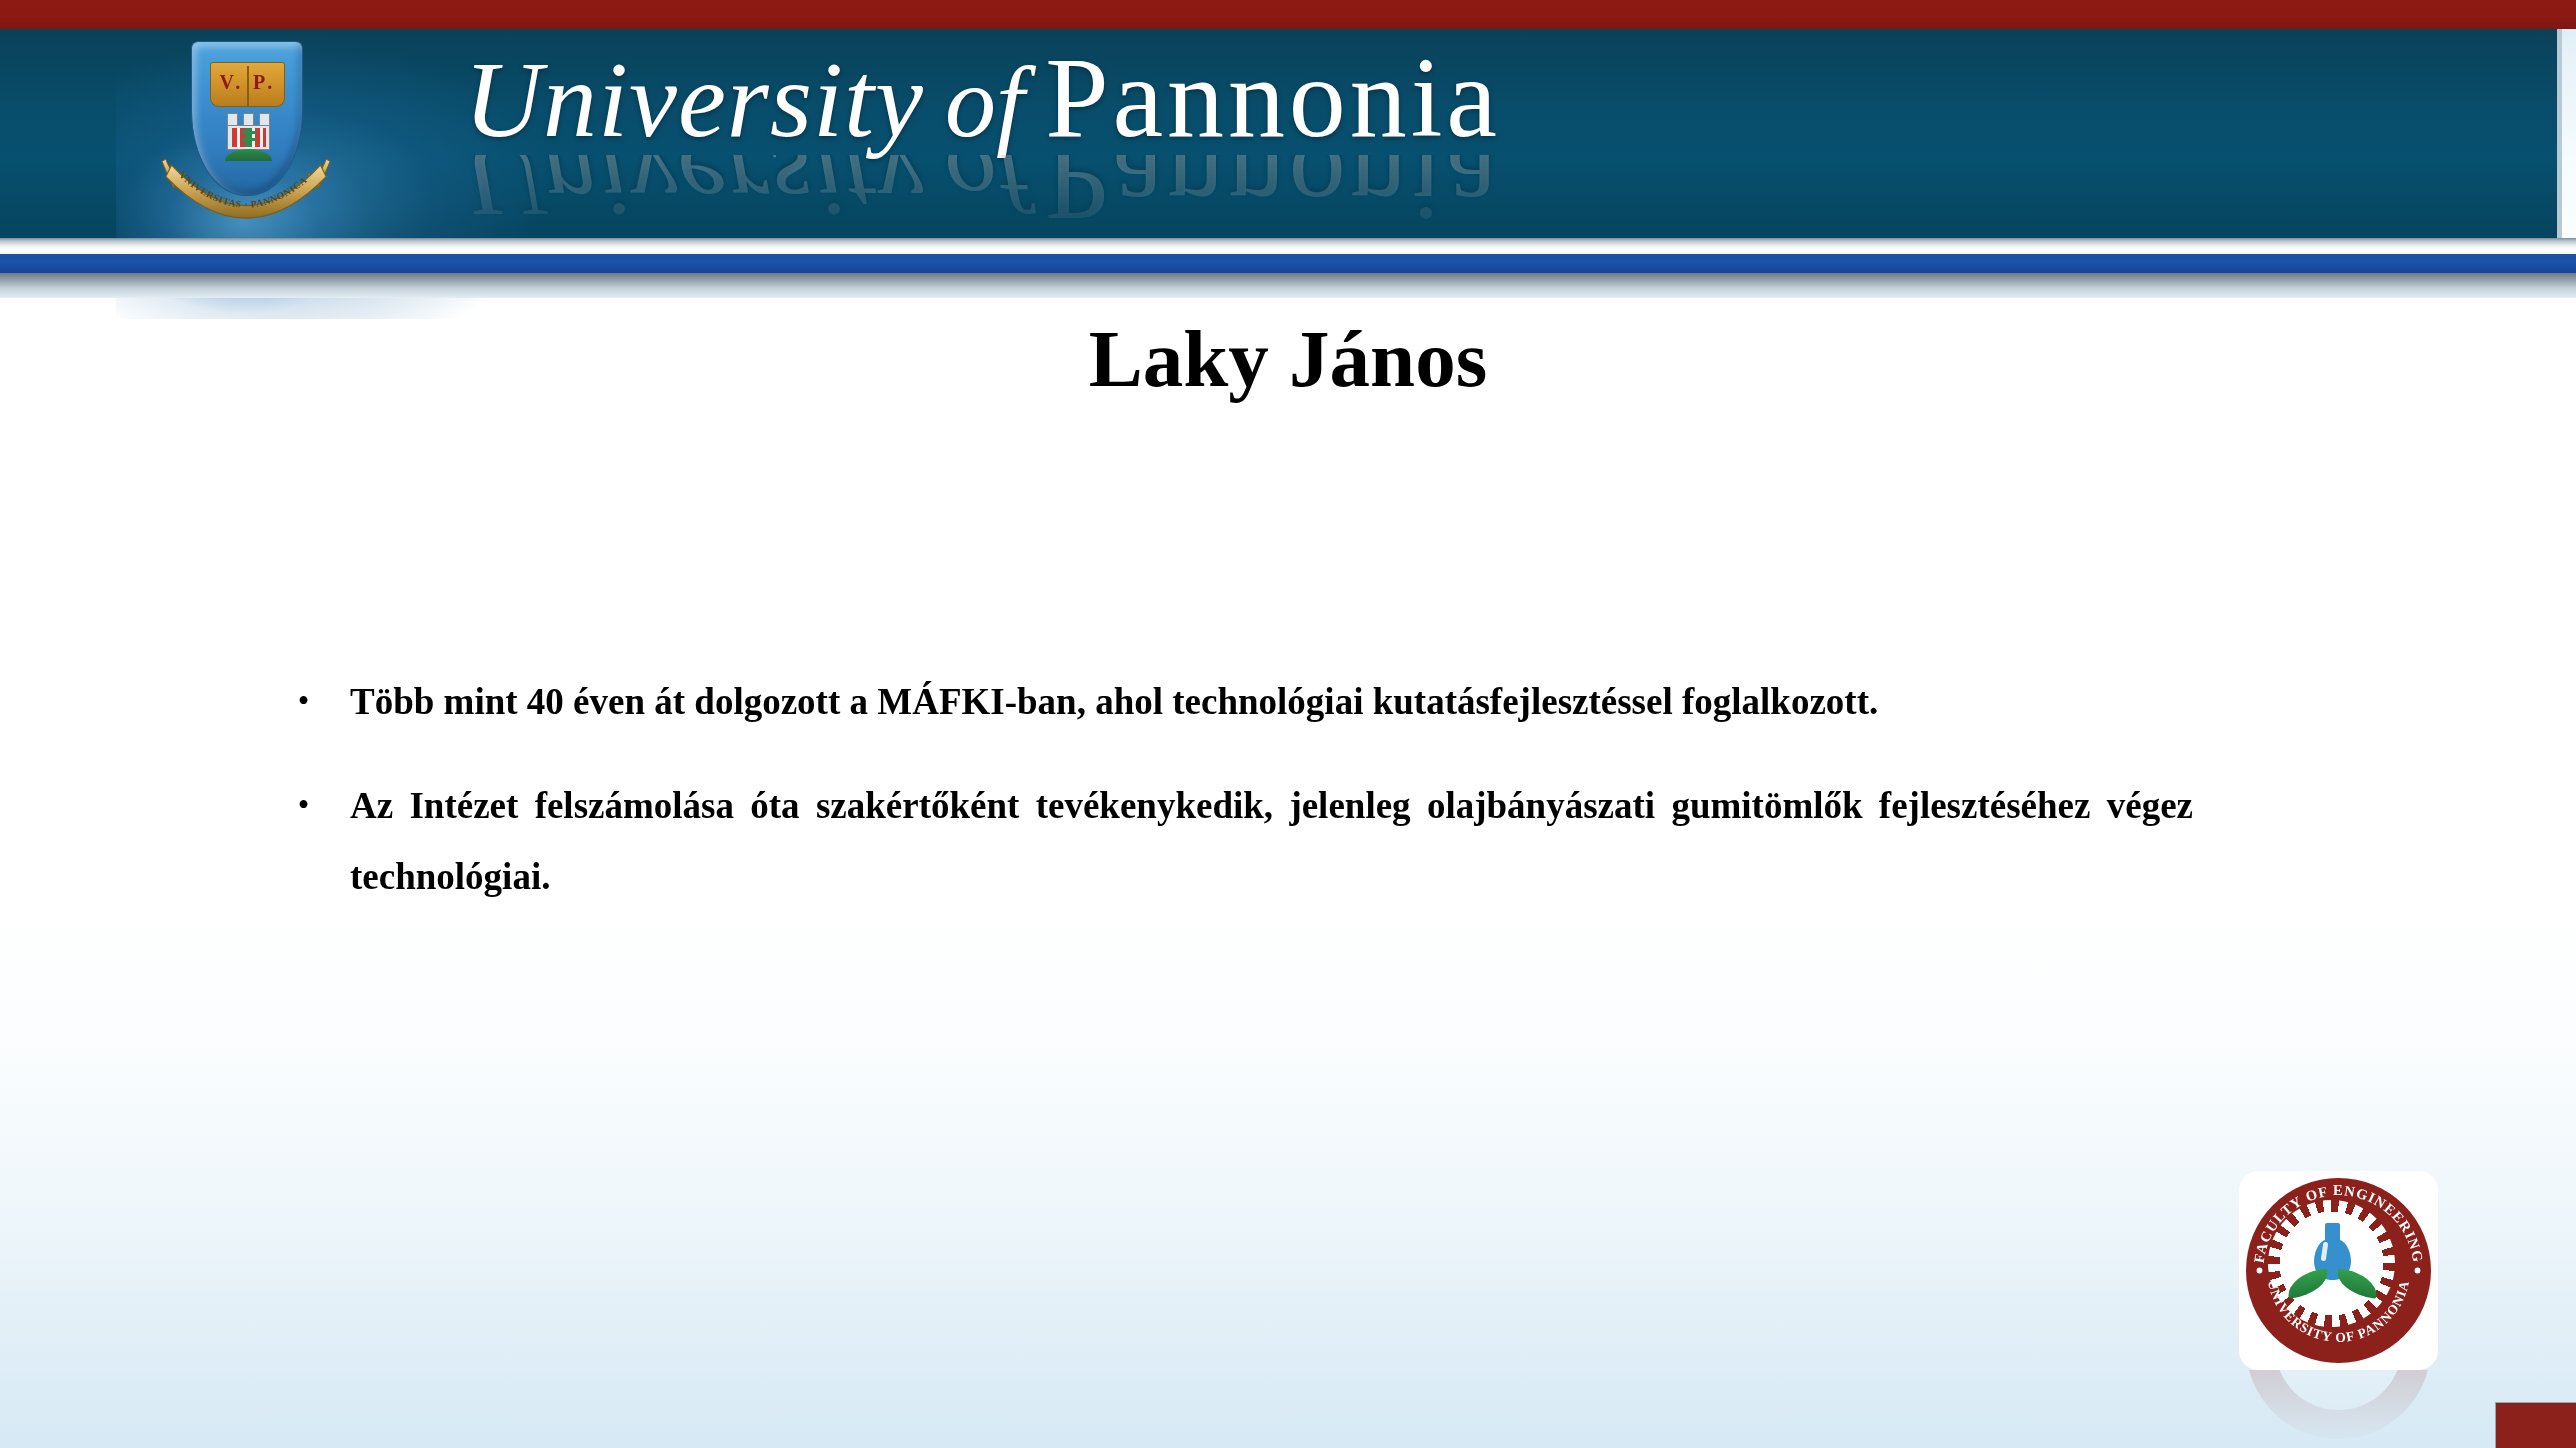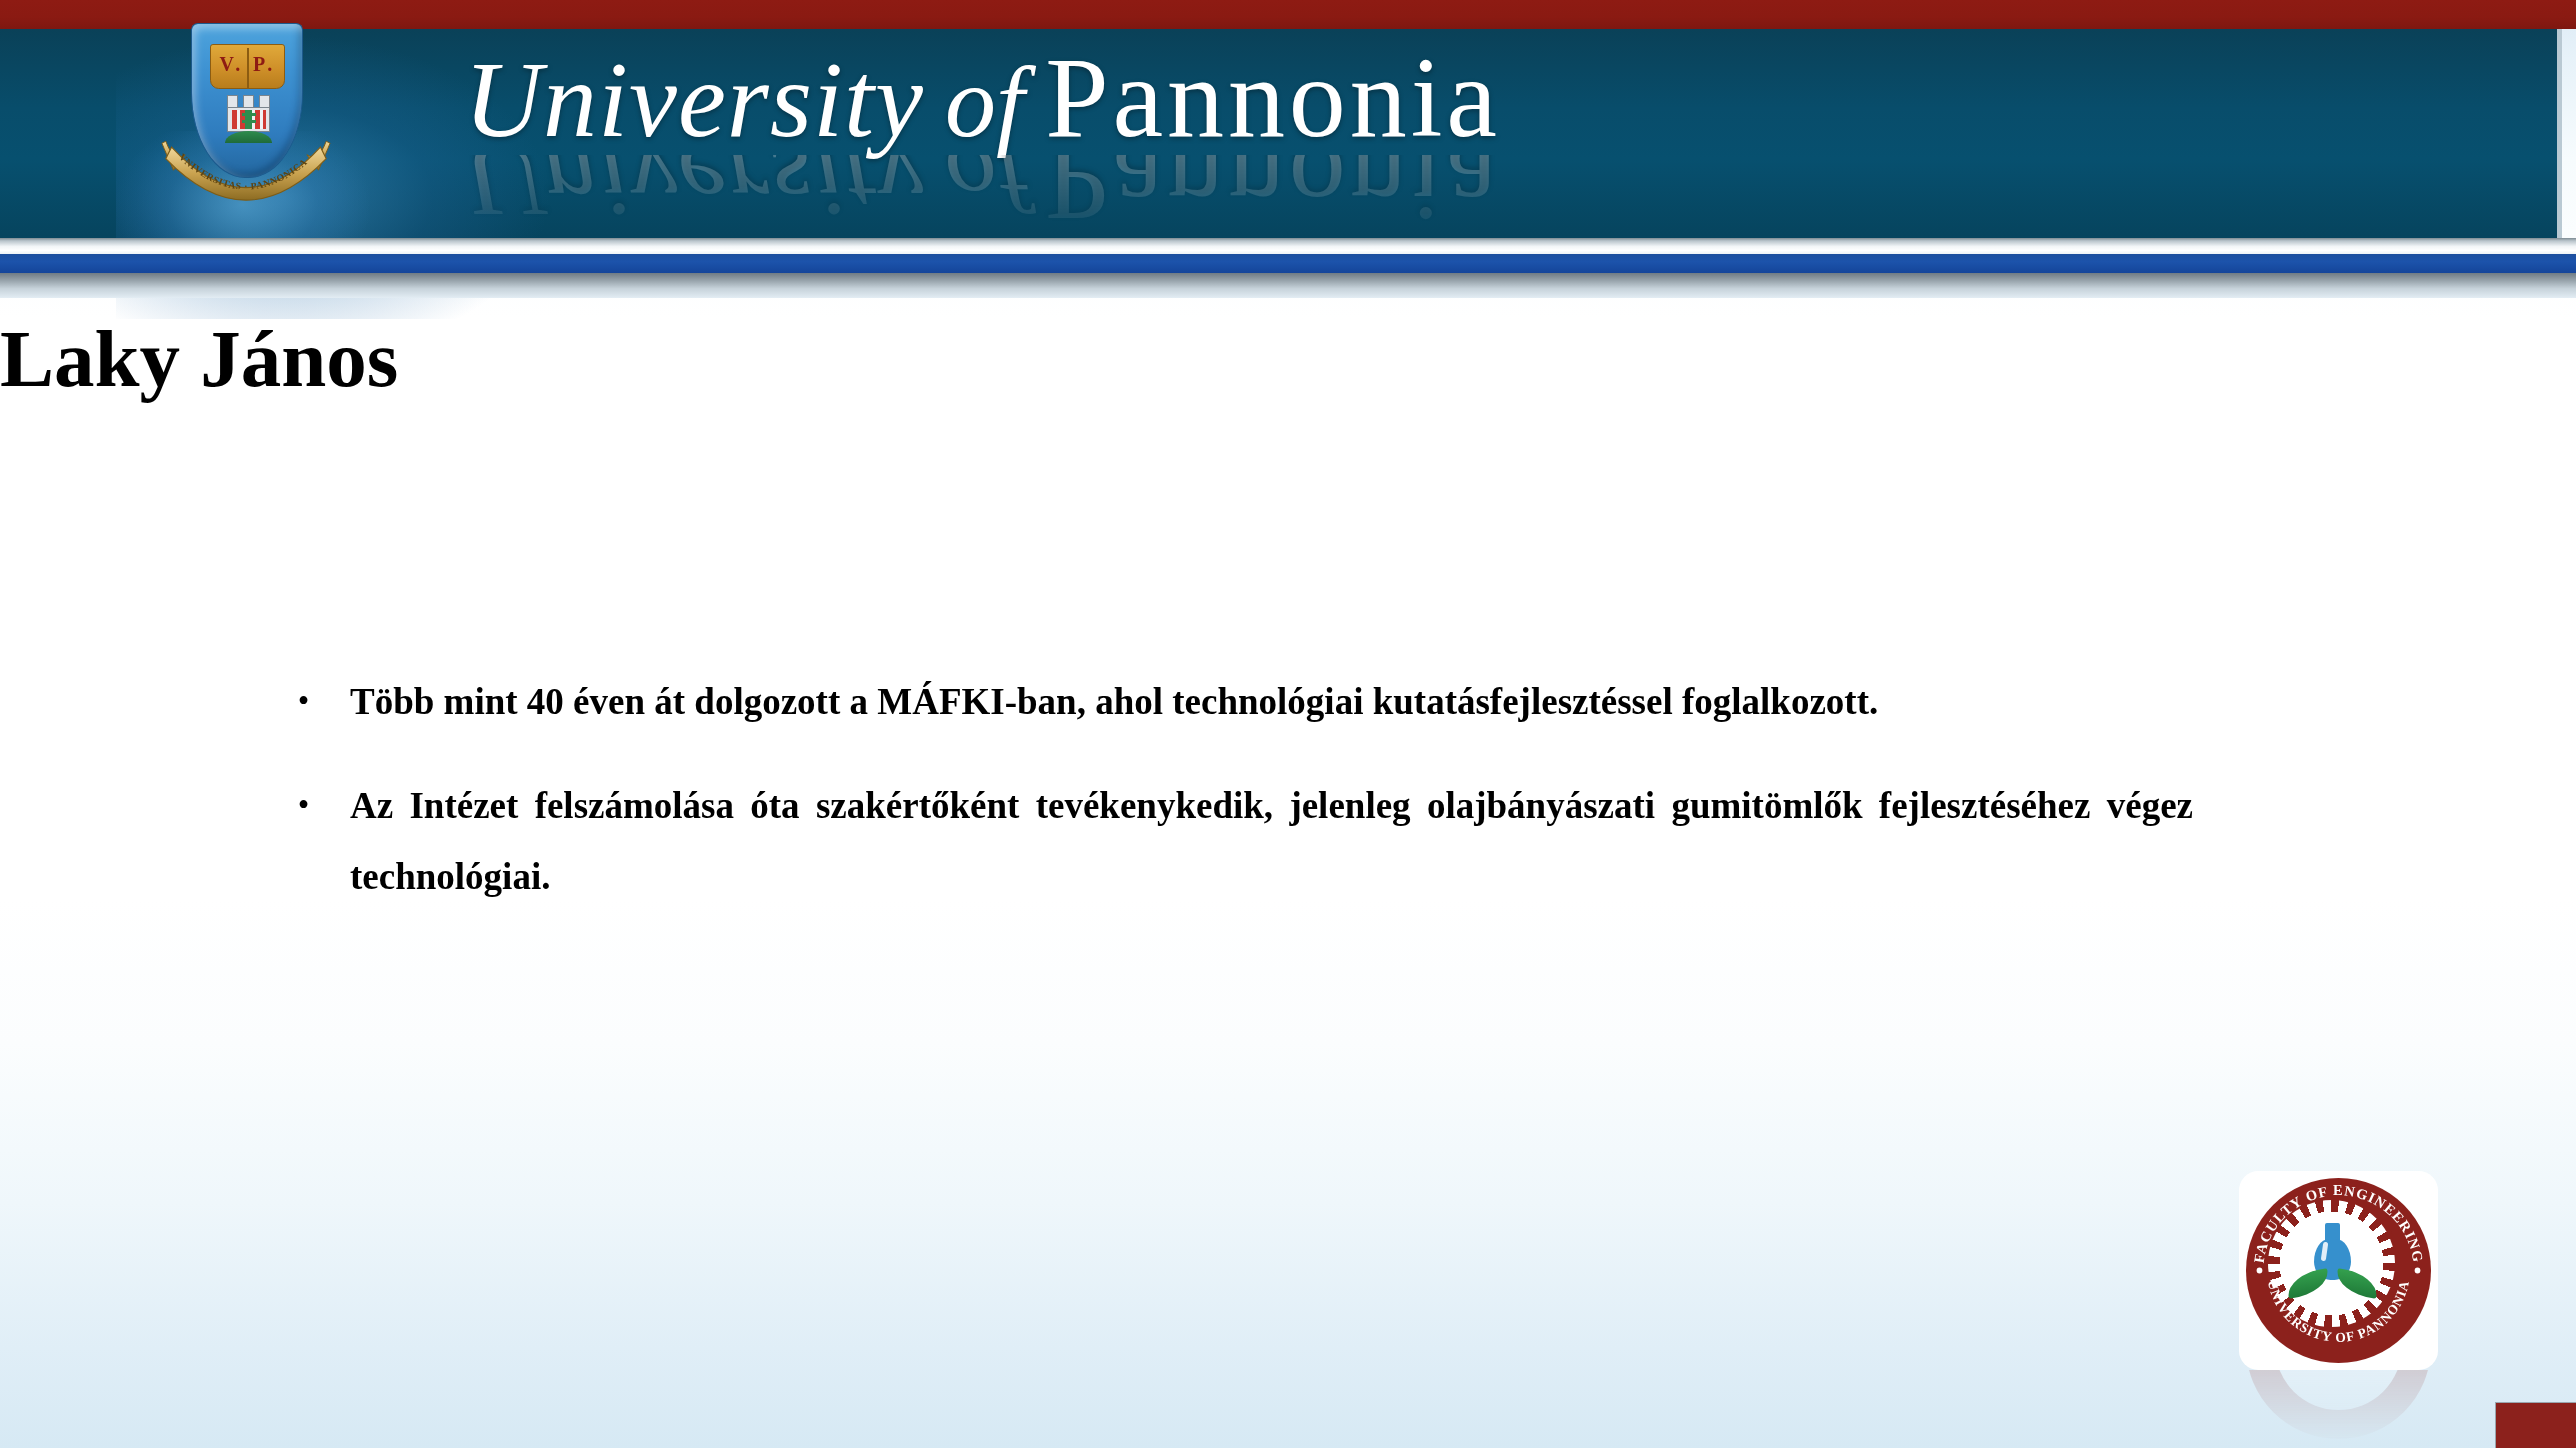--- a/index.html
+++ b/index.html
@@ -75,21 +75,21 @@
   }
   .sep-grey {
     position: absolute; left: 0; top: 35px;
     width: 100%; height: 25px;
     background: linear-gradient(to bottom, #6f7b84 0%, #97a3ab 30%, #c6d2da 62%, #e3edf4 100%);
   }
 
   
   .crest {
     position: absolute;
-    left: 160px; top: 23px;
+    left: 160px; top: 41px;
     width: 172px; height: 208px;
   }
   .crest-halo {
     position: absolute;
     left: -44px; top: 108px;
     width: 253px; height: 164px;
     background: radial-gradient(ellipse at 50% 45%, rgba(92,170,220,0.60) 0%, rgba(50,125,185,0.30) 42%, rgba(10,75,115,0.0) 72%);
   }
   .shield {
     position: absolute;
@@ -227,21 +227,21 @@
     mask-image: linear-gradient(to top, rgba(0,0,0,0.85), rgba(0,0,0,0));
     overflow: hidden;
     pointer-events: none;
   }
 
   
   .slide-title {
     position: absolute;
     left: 0; top: 317px;
     width: 2576px;
-    text-align: left;
+    text-align: center;
     font-family: "Liberation Serif", "DejaVu Serif", serif;
     font-weight: bold;
     font-size: 81px;
     color: #000000;
     letter-spacing: 0px;
     line-height: 1.05;
   }
 
   .bullets {
     position: absolute;

